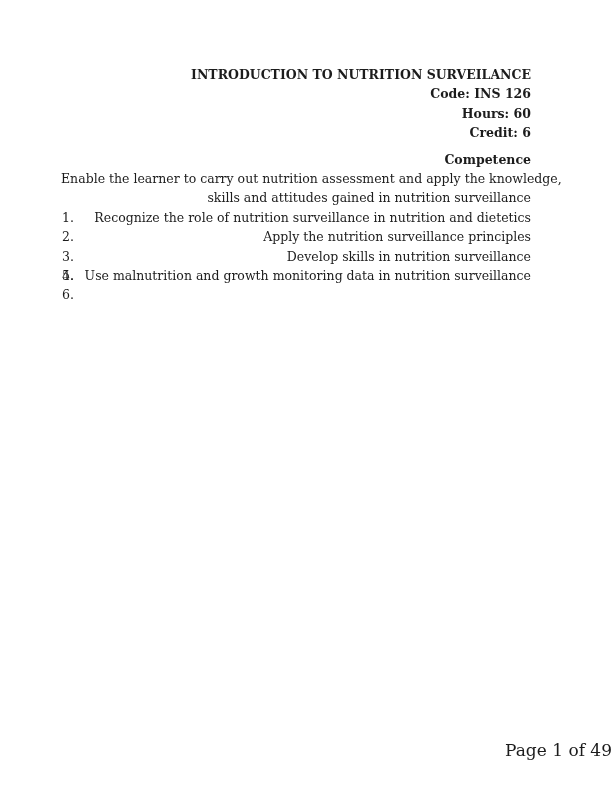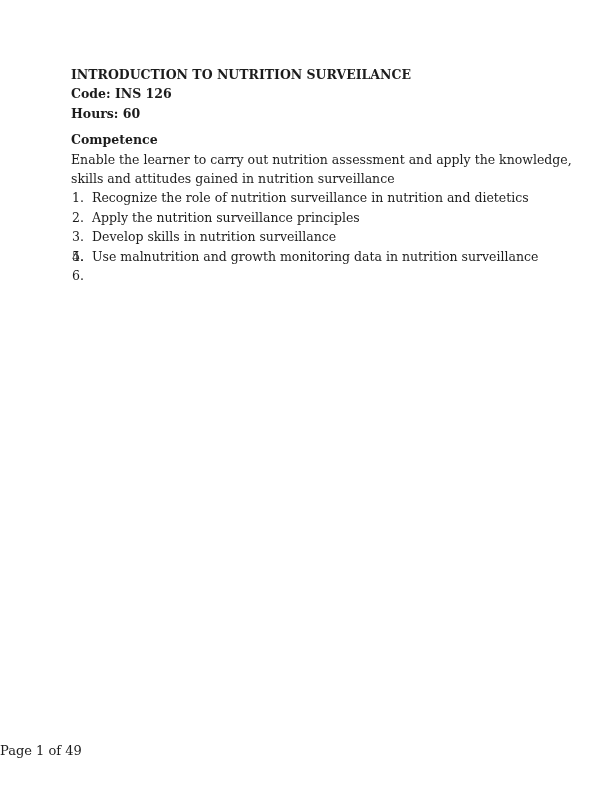--- a/index.html
+++ b/index.html
@@ -11,25 +11,26 @@
     position: relative;
     width: 612px;
     height: 792px;
     background: #ffffff;
     overflow: hidden;
     font-family: "DejaVu Serif", "Liberation Serif", serif;
     color: #1c1c1c;
   }
   .content {
     position: absolute;
-    left: 71px;
+    left: 61px;
     top: 65px;
     width: 470px;
     font-size: 12.5px;
     line-height: 19.4px;
+    text-align: right;
   }
   .hline {
     font-weight: bold;
     white-space: nowrap;
   }
   .section-heading {
     font-weight: bold;
     margin-top: 7px;
     white-space: nowrap;
   }
@@ -44,35 +45,36 @@
   .outcome-num {
     position: absolute;
     left: 1px;
     top: 0;
   }
   .footer {
     position: absolute;
     left: 0;
     top: 741px;
     width: 612px;
-    text-align: left;
-    font-size: 13px;
+    text-align: right;
+    font-size: 17px;
     line-height: 19.4px;
   }
 </style>
 </head>
 <body>
 
 <div class="page">
 
   <div class="content">
 
     <div class="hline">INTRODUCTION TO NUTRITION SURVEILANCE</div>
     <div class="hline">Code: INS 126</div>
     <div class="hline">Hours: 60</div>
+    <div class="hline">Credit: 6</div>
 
     <div class="section-heading">Competence</div>
     <div>
       <div class="para-line">Enable the learner to carry out nutrition assessment and apply the knowledge,</div>
       <div class="para-line">skills and attitudes gained in nutrition surveillance</div>
     </div>
 
     <div>
       <div class="outcome-row">
         <span class="outcome-num">1.</span>

